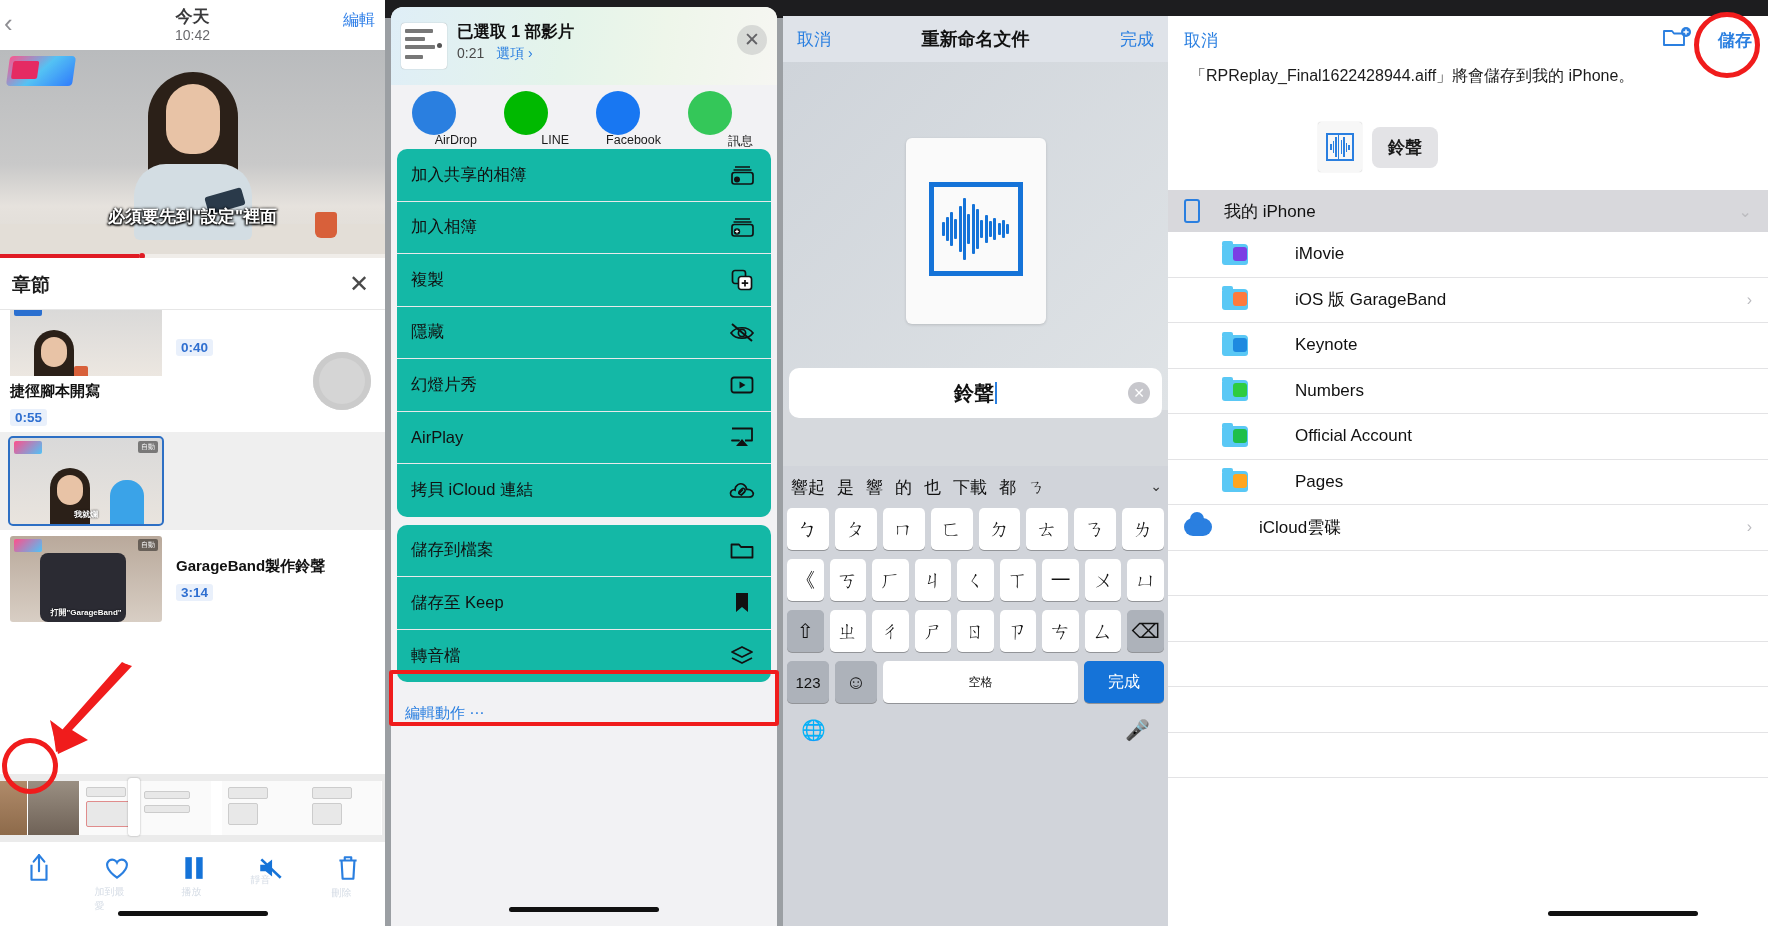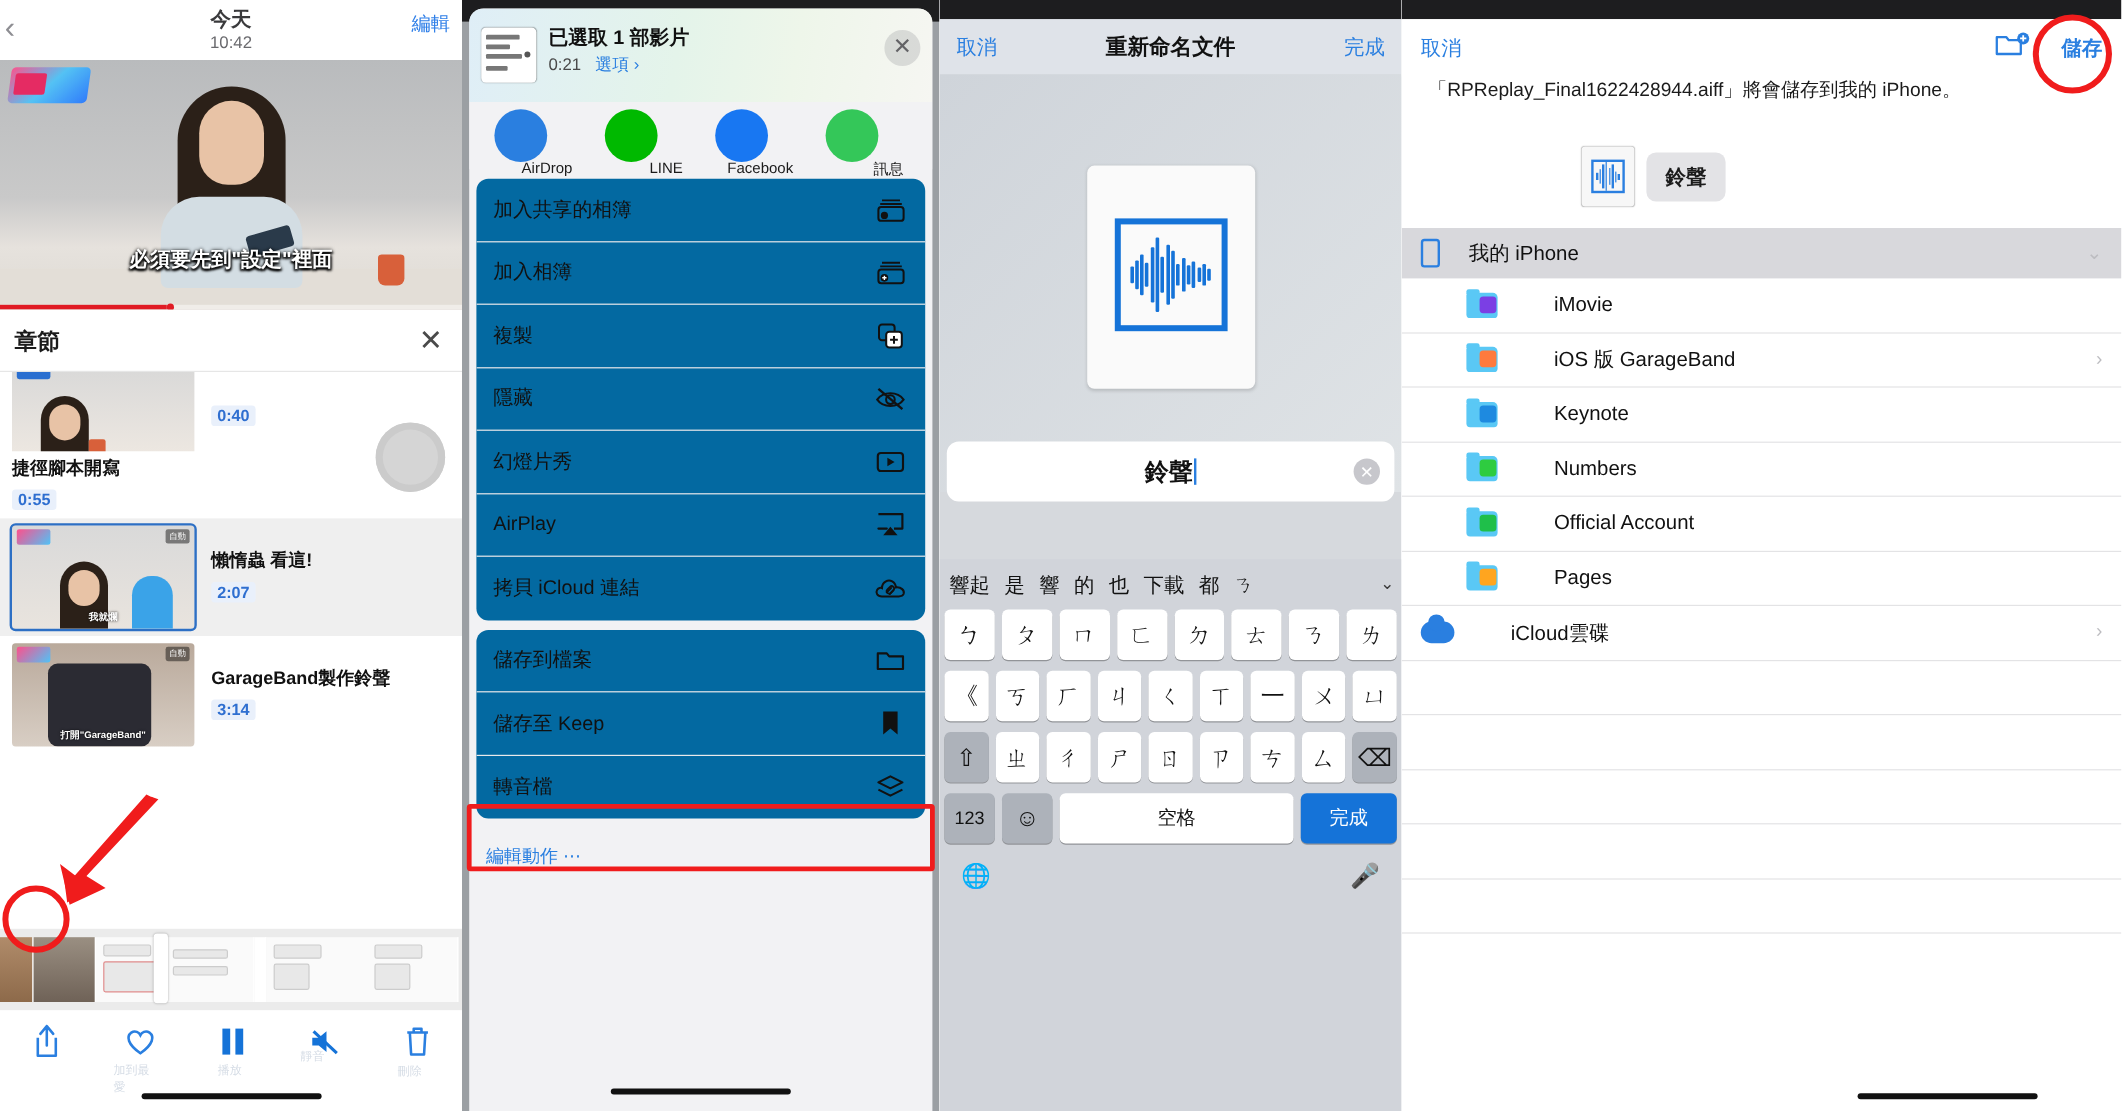--- a/index.html
+++ b/index.html
@@ -124,21 +124,21 @@
   .sh-sub { position:absolute; left:66px; top:38px; font-size:14px; color:#4a4a4a; }
   .sh-opts { color:#2a7fe0; margin-left:8px; }
   .sh-x { position:absolute; right:10px; top:18px; width:30px;height:30px; border-radius:50%;
      background:rgba(120,120,128,.22); color:#636366; font-size:19px; text-align:center; line-height:29px; }
 
   .apps { position:relative; height:56px; background:#f2f2f4; }
   .app { position:absolute; top:6px; text-align:right; width:86px; }
   .app-dot { width:44px;height:44px; border-radius:50%; margin:0 auto -38px; }
   .app-lbl { position:relative; top:36px; font-size:12.5px; color:#1b1b1b; }
 
-  .grp { background:#0369a1; border-radius:10px; margin:8px 6px; overflow:hidden; }
+  .grp { background:#14b8a6; border-radius:10px; margin:8px 6px; overflow:hidden; }
   .row { position:relative; height:52.5px; display:flex; align-items:center;
      padding:0 14px; border-bottom:1px solid #e9e9eb; }
   .row:last-child { border-bottom:none; }
   .row-lbl { font-size:16.5px; color:#111; flex:1; }
   .row-ico { width:30px; height:26px; flex:none; display:flex; align-items:center; justify-content:center; }
   .edit-actions { padding:14px; font-size:15px; color:#2a7fe0; }
 
   .p2-hl { position:absolute; left:4px; right:4px; border:4px solid #f01c1c; border-radius:3px; }
 
   
@@ -170,21 +170,21 @@
   .kb { position:absolute; left:0; bottom:0; width:385px; height:460px; background:#d1d4da; }
   .kb-pred { height:42px; display:flex; align-items:center; gap:12px; padding:0 8px;
      font-size:17px; color:#111; position:relative; }
   .kb-pred span { flex:none; }
   .kb-chev { position:absolute; right:6px; top:12px; color:#3a3a3a; font-size:14px; }
   .kb-row { display:flex; justify-content:center; gap:6px; margin:0 4px 9px; }
   .key { width:44px; height:42px; background:#fff; border-radius:5px;
      box-shadow:0 1px 0 rgba(0,0,0,.3); font-size:20px; color:#111;
      display:flex; align-items:center; justify-content:center; }
   .key.dark { background:#adb2ba; }
-  .key.space { flex:1; font-size:16px; }
+  .key.space { flex:1; font-size:12px; }
   .key.blue { background:#1573d8; color:#fff; font-size:16px; width:80px; }
   .kb-bottom { display:flex; align-items:center; justify-content:space-between;
      padding:6px 18px 0; font-size:20px; color:#2b2b2b; }
 
   
   .p4-top { position:absolute; left:0; top:0; width:600px; height:16px; background:#1d1d1f; }
   .p4-nav { position:absolute; left:0; top:16px; width:600px; height:48px;
      display:flex; align-items:center; padding:0 16px; background:#fff; }
   .p4-cancel { font-size:17px; color:#2a7fe0; }
   .p4-spacer { flex:1; }
@@ -274,24 +274,20 @@
       </div>
 
       <div class="ch-item active">
         <div class="ch-thumb th-c">
           <div class="tlogo"></div>
             <div class="tbadge">自動</div>
           <div class="tgirl" style="left:40px;"></div>
           <div style="position:absolute;right:18px;bottom:0;width:34px;height:44px;background:#3aa3e8;border-radius:16px 16px 0 0;"></div>
           <div class="tsub">我就爛</div>
         </div>
-        <div class="ch-meta">
-          <div class="ch-name">懶惰蟲 看這!</div>
-          <div class="ch-time">2:07</div>
-        </div>
       </div>
 
       <div class="ch-item">
         <div class="ch-thumb th-d">
           <div class="tlogo"></div>
             <div class="tbadge">自動</div>
           <div class="thand"></div>
           <div class="tsub">打開"GarageBand"</div>
         </div>
         <div class="ch-meta">

